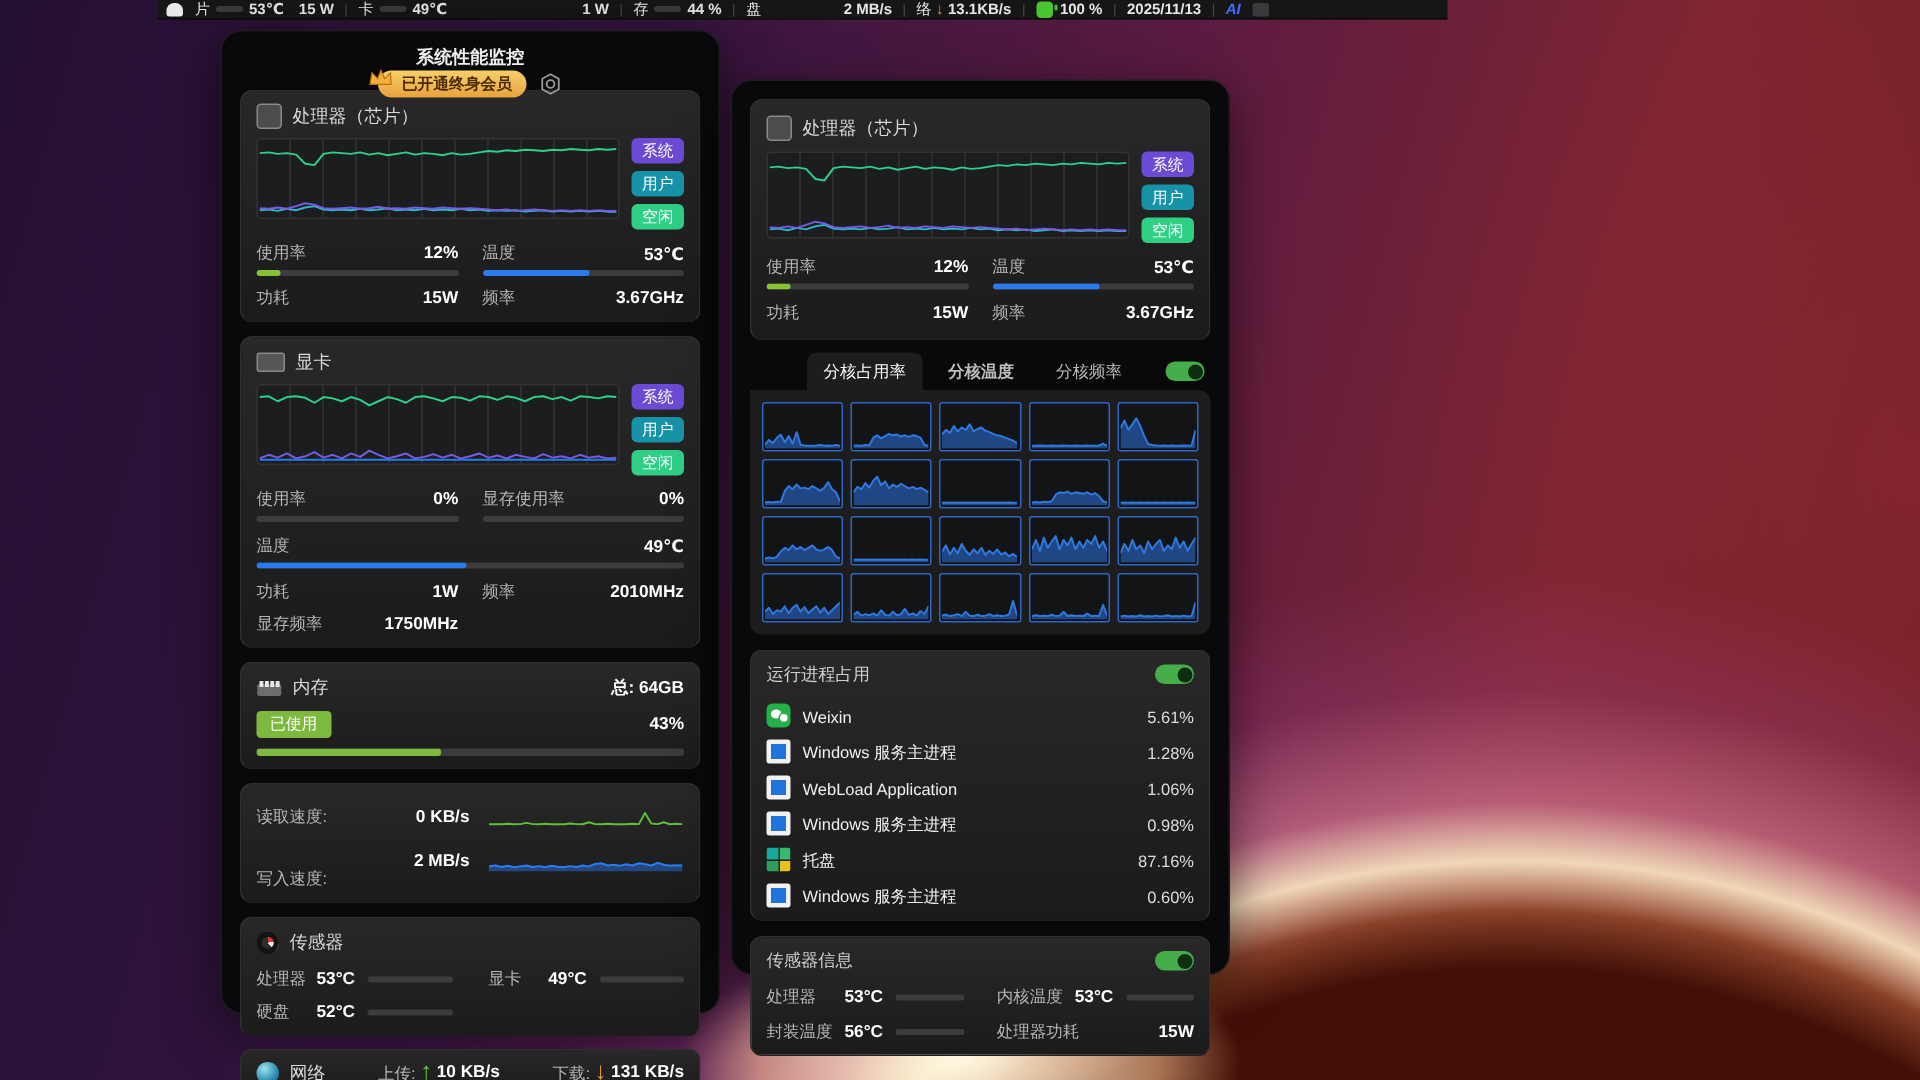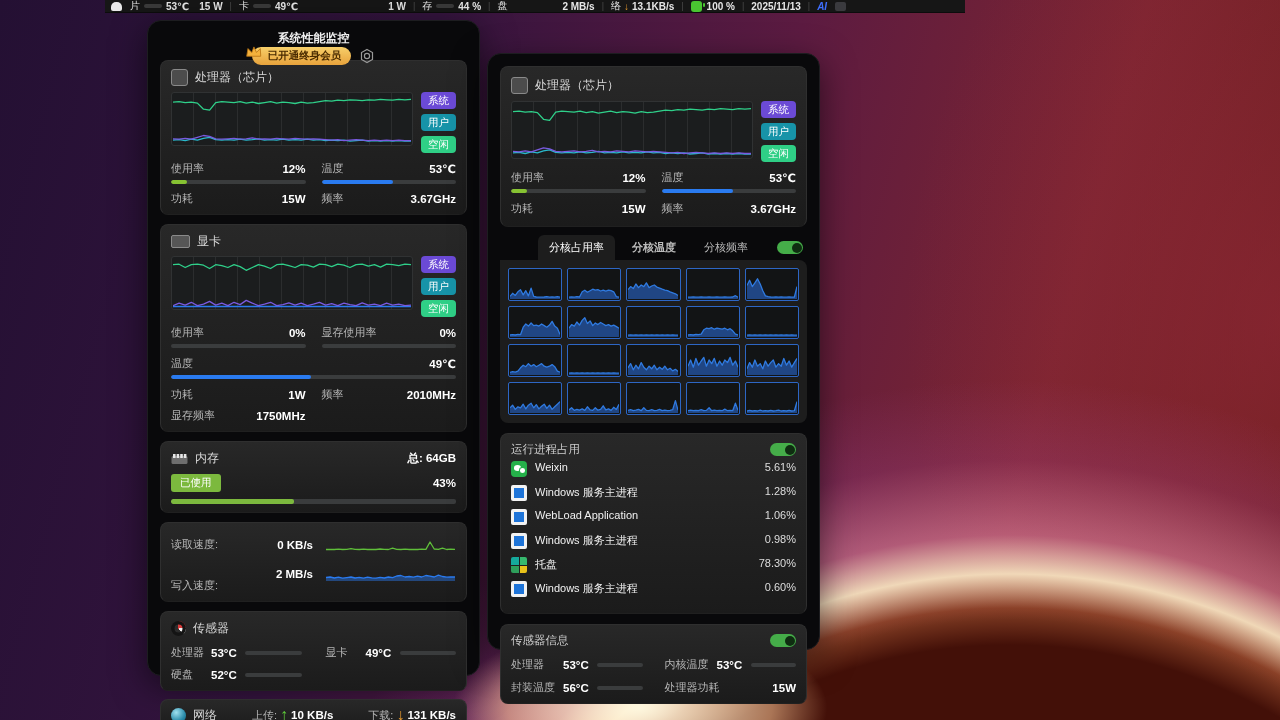--- a/index.html
+++ b/index.html
@@ -34,21 +34,21 @@
   .bsys{background:#6b4ad6;} .busr{background:#1793a8;} .bidle{background:#2fcf86;}
   .cols{display:flex;gap:16px;margin-top:8px;}
   .col{flex:1;min-width:0;}
   .toggle{width:26px;height:13px;border-radius:7px;background:#45ad49;position:relative;flex:0 0 auto;}
   .toggle::after{content:'';position:absolute;right:1.5px;top:1.5px;width:10px;height:10px;border-radius:50%;background:#0f2d11;}
   .tab{padding:5px 11px;font-size:11px;color:#bdbdbd;border-radius:6px 6px 0 0;}
   .tab.active{background:#1d1d1d;color:#fff;}
   .coregrid{display:grid;grid-template-columns:repeat(5,1fr);gap:5px;}
   .core{background:#121415;border:1px solid #2d66c4;border-radius:2px;position:relative;overflow:hidden;height:31px;}
   .core .spark{inset:1px;}
-  .proc-row{display:flex;align-items:flex-start;height:24px;}
+  .proc-row{display:flex;align-items:flex-end;height:24px;}
   .proc-name{color:#f0f0f0;font-size:11px;margin-left:8px;flex:1;white-space:nowrap;overflow:hidden;}
   .proc-val{color:#ddd;font-size:11px;}
   .icon16{width:16px;height:16px;border-radius:4px;flex:0 0 auto;position:relative;}
   .sep{color:#4a4a4a;margin:0 7px;font-size:9px;}
   .minitrack{width:18px;height:4px;background:#3a3a3a;border-radius:2px;overflow:hidden;margin:0 4px;}
   .chev{width:14px;height:14px;border:1px solid #9a9a9a;border-radius:50%;position:relative;flex:0 0 auto;}
   .chev::after{content:'';position:absolute;left:4px;top:3.5px;width:4px;height:4px;border-right:1.5px solid #cfcfcf;border-bottom:1.5px solid #cfcfcf;transform:rotate(45deg);}
   .bat{width:18px;height:9px;background:#49c531;border-radius:2px;position:relative;flex:0 0 auto;}
   .bat::after{content:'';position:absolute;right:-3px;top:2.5px;width:2px;height:4px;background:#49c531;border-radius:1px;}
 </style>
@@ -623,21 +623,21 @@
       <span class="proc-val">0.98%</span>
     </div>
     <div class="proc-row">
       <span class="icon16" style="border-radius:2px;overflow:hidden;">
         <span style="position:absolute;left:0;top:0;width:7.5px;height:7.5px;background:#15a99c;"></span>
         <span style="position:absolute;right:0;top:0;width:7.5px;height:7.5px;background:#36b96e;"></span>
         <span style="position:absolute;left:0;bottom:0;width:7.5px;height:7.5px;background:#2e9e5b;"></span>
         <span style="position:absolute;right:0;bottom:0;width:7.5px;height:7.5px;background:#e8c21a;"></span>
       </span>
       <span class="proc-name">托盘</span>
-      <span class="proc-val">78.30%</span>
+      <span class="proc-val">87.16%</span>
     </div>
     <div class="proc-row">
       <span class="icon16" style="background:#f2f2f2;border-radius:2px;">
         <span style="position:absolute;inset:3px;background:#1e74d8;"></span>
         </span>
       <span class="proc-name">Windows 服务主进程</span>
       <span class="proc-val">0.60%</span>
     </div>
   </div>
 

